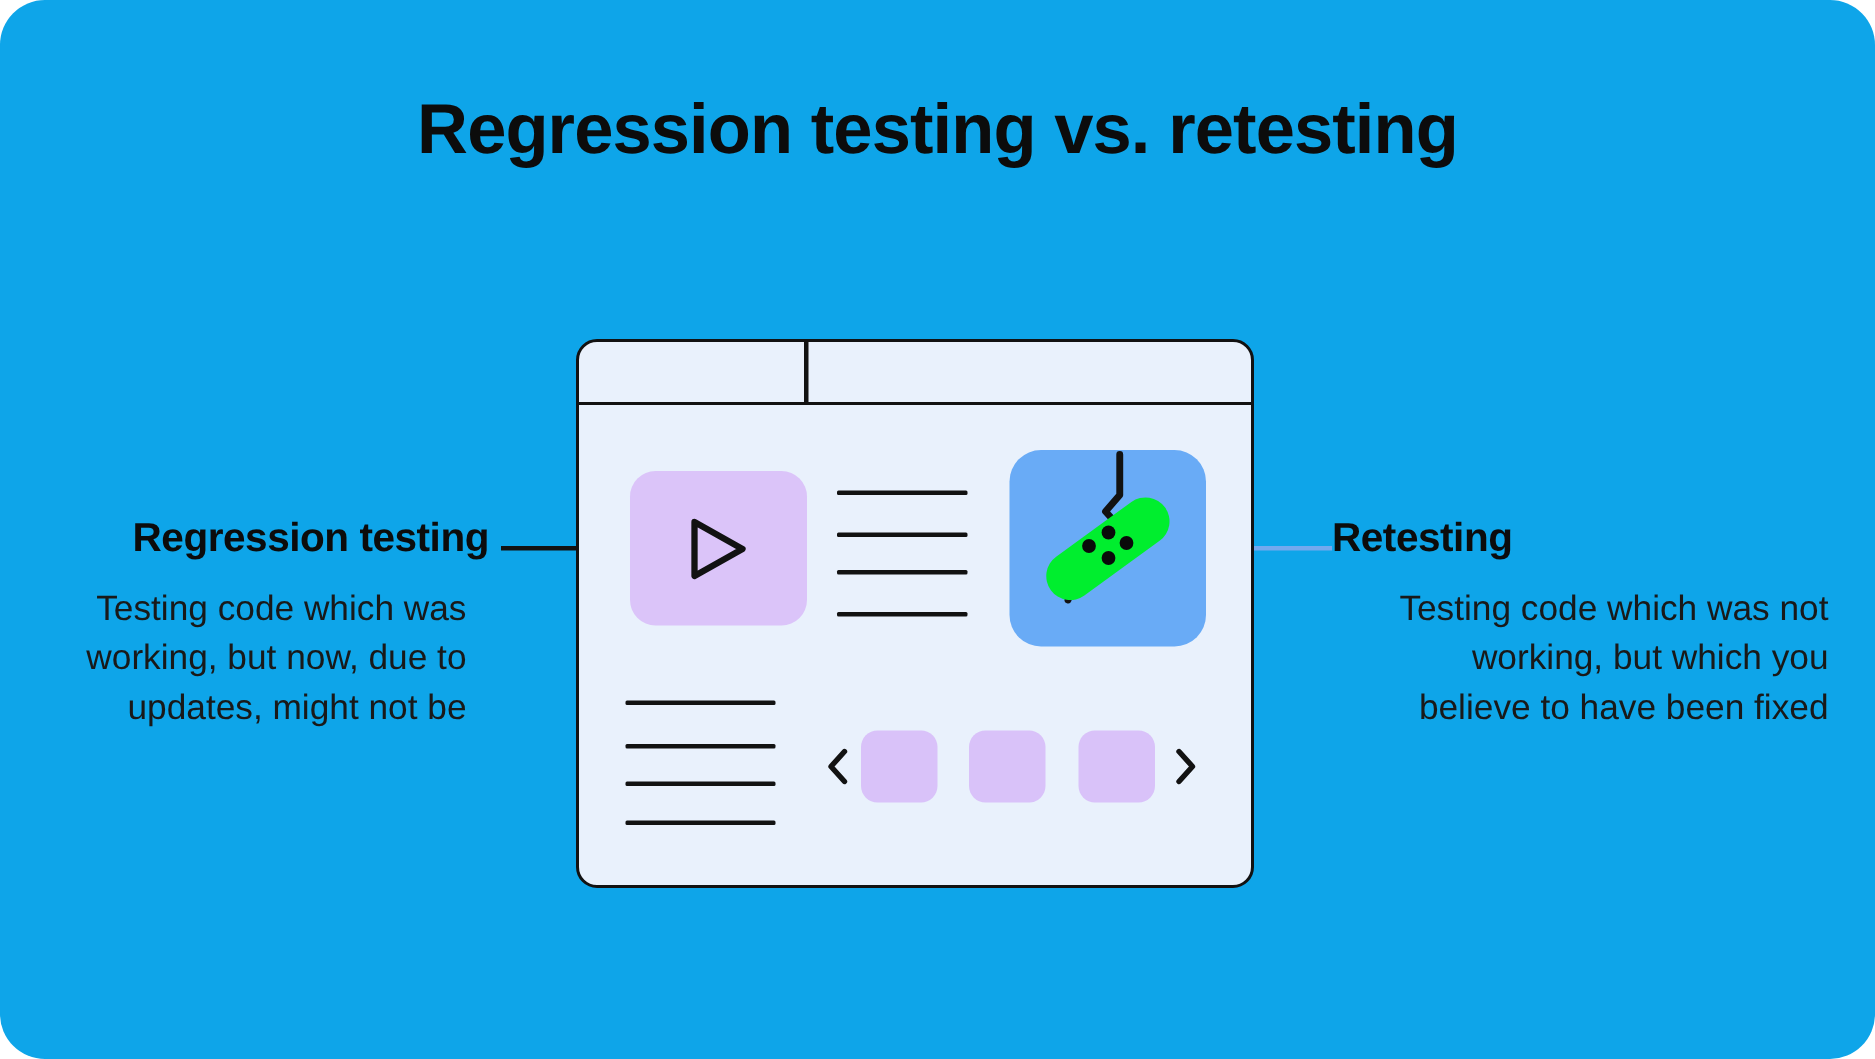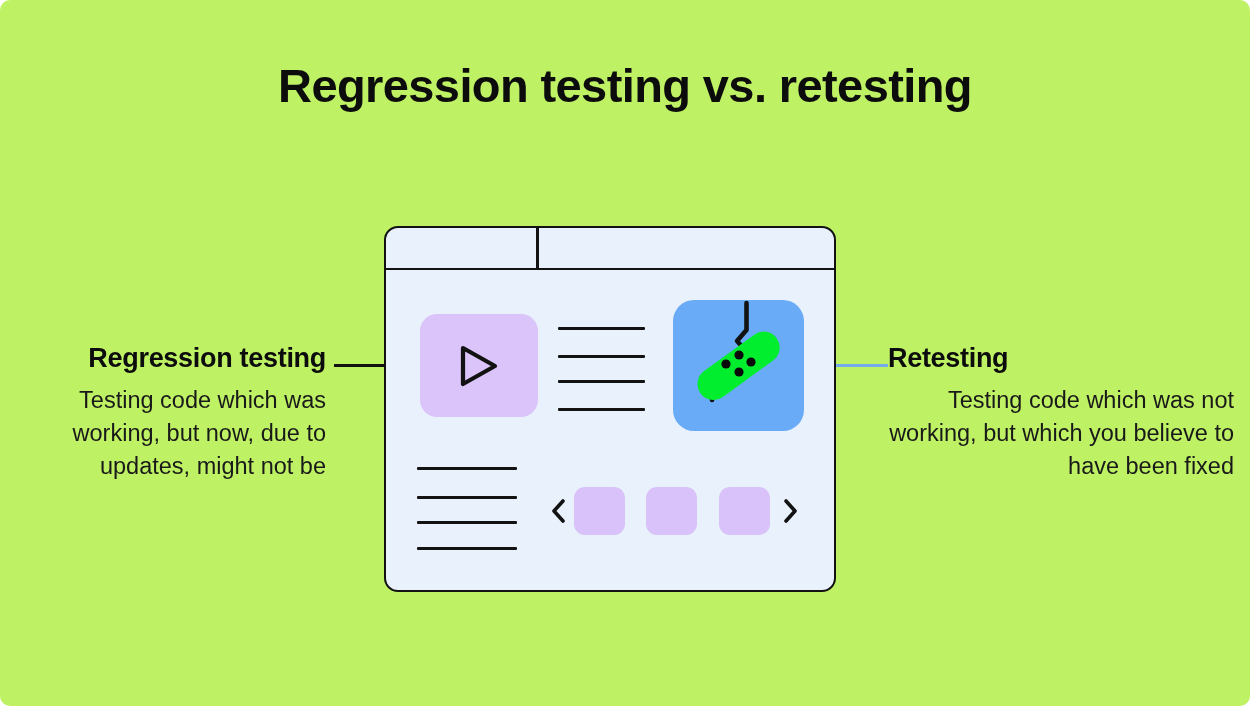--- a/index.html
+++ b/index.html
@@ -11,22 +11,22 @@
     width: 1250px;
     height: 706px;
     overflow: hidden;
     font-family: "Liberation Sans", sans-serif;
   }
 
   #page {
     position: relative;
     width: 1250px;
     height: 706px;
-    background: #bef264;
-    border-radius: 10px;
+    background: #0ea5e9;
+    border-radius: 30px;
     overflow: hidden;
     box-sizing: border-box;
   }
 
   
   #title {
     position: absolute;
     left: 0;
     top: 58px;
     width: 1250px;
@@ -173,21 +173,21 @@
     color: #0c0c0c;
     letter-spacing: -0.3px;
     line-height: 1.1;
     margin: 0 0 10px 0;
   }
   .label-body {
     font-size: 23.5px;
     font-weight: 400;
     color: #191919;
     line-height: 1.42;
-    margin: 0;
+    margin: 15px;
     text-align: right;
   }
 </style>
 </head>
 <body>
 
 <div id="page">
 
   <div id="title">Regression testing vs. retesting</div>
 

